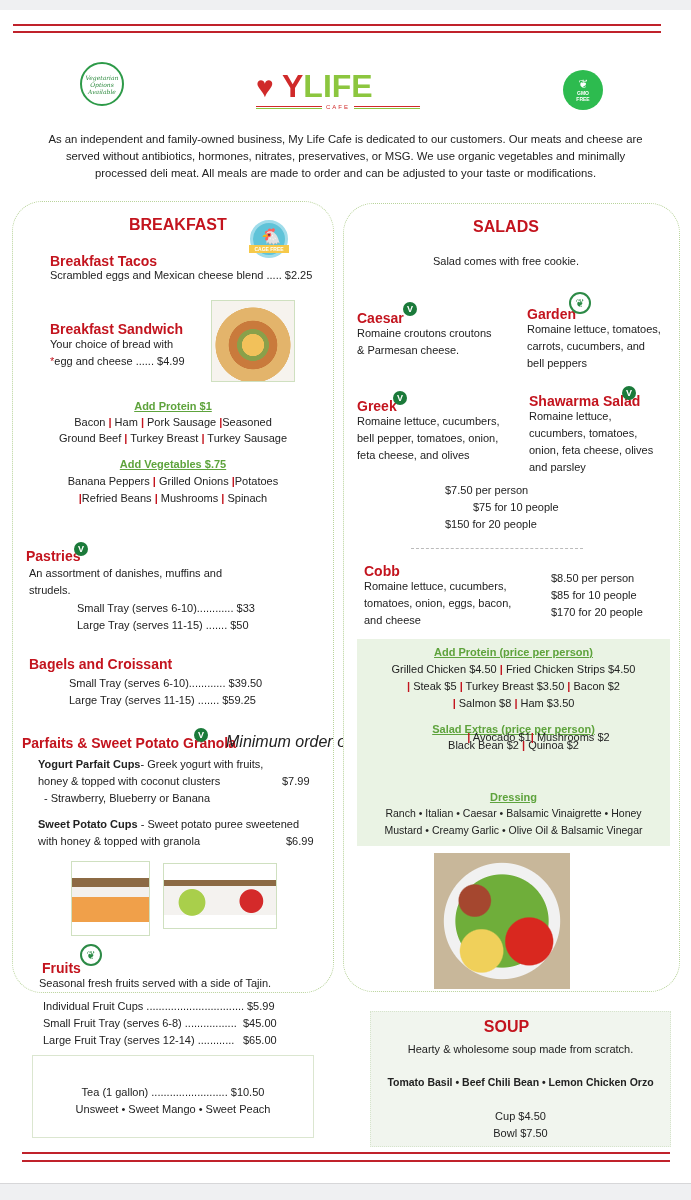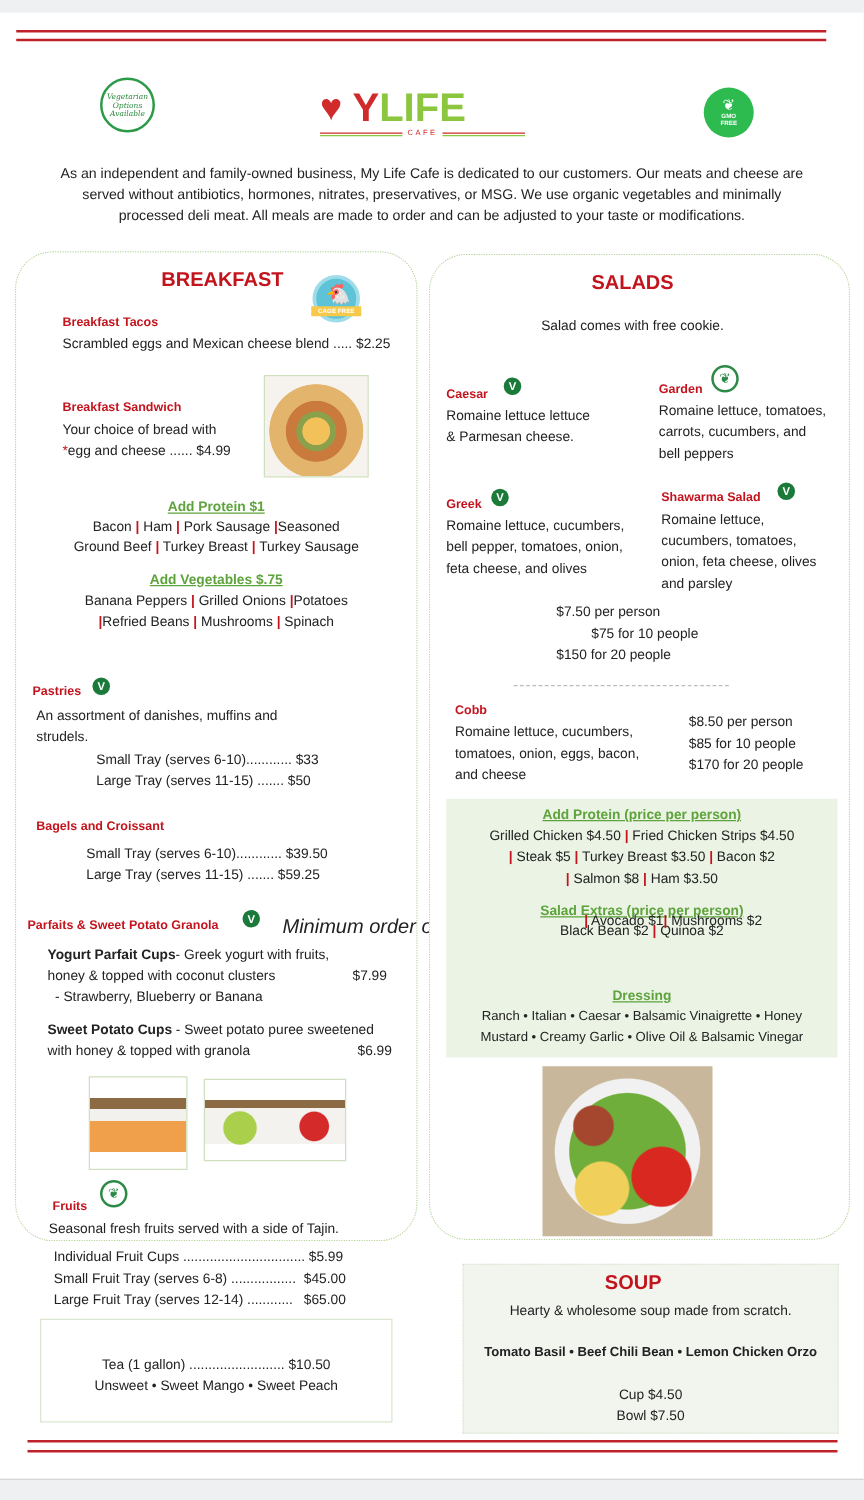--- a/index.html
+++ b/index.html
@@ -20,21 +20,21 @@
   .logo-y { color: #d02a2a; }
   .logo-life { color: #8cc63f; }
   .logo-heart { position: absolute; left: 0; top: 4px; font-size: 30px; color: #d02a2a; line-height: 30px; }
   .logo-cafe { position: absolute; left: 0; top: 36px; width: 164px; display: flex; align-items: center; gap: 4px; font-size: 6px; color: #d02a2a; letter-spacing: 2px; }
   .logo-cafe .ln { flex: 1; height: 3px; border-top: 1px solid #d02a2a; border-bottom: 1px solid #8cc63f; }
   .intro { position: absolute; left: 40px; top: 121px; width: 611px; text-align: center; font-size: 11.3px; line-height: 17px; color: #222; }
 
   
   .panel { position: absolute; border: 1px dotted #b9d49b; border-radius: 30px; background: #fff; }
   .section-title { position: absolute; font-weight: bold; color: #c3141e; font-size: 16px; }
-  .item-title { position: absolute; font-weight: bold; color: #c3141e; font-size: 10px; }
+  .item-title { position: absolute; font-weight: bold; color: #c3141e; font-size: 14px; }
   .txt { position: absolute; font-size: 11px; line-height: 17px; color: #222; }
   .center { text-align: center; }
   .green-head { font-weight: bold; color: #5ea33c; text-decoration: underline; font-size: 11px; }
   .bar { color: #c3141e; font-weight: bold; }
   .vicon { position: absolute; width: 14px; height: 14px; border-radius: 50%; background: #1b7a3a; color: #fff; font-size: 9px; font-weight: bold; text-align: center; line-height: 14px; }
   .leaficon { position: absolute; width: 22px; height: 22px; border-radius: 50%; border: 2px solid #2c8a46; color: #2c8a46; font-size: 11px; text-align: center; line-height: 18px; }
 
   .photo { position: absolute; border: 1px solid #cfe0c0; overflow: hidden; }
   .green-box { position: absolute; background: #eaf3e4; }
   .soup-box { position: absolute; background: #f1f5ee; border: 1px dotted #d6e4cc; }
@@ -148,21 +148,21 @@
   <div class="bev-box" style="left:32px;top:1045px;width:282px;height:83px;"></div>
   <div class="txt center" style="left:32px;top:1074px;width:282px;">Tea (1 gallon) ......................... $10.50</div>
   <div class="txt center" style="left:32px;top:1091px;width:282px;">Unsweet • Sweet Mango • Sweet Peach</div>
 
   <div class="panel" style="left:343px;top:193px;width:337px;height:789px;"></div>
   <div class="section-title center" style="left:343px;top:208px;width:326px;">SALADS</div>
   <div class="txt center" style="left:343px;top:243px;width:326px;">Salad comes with free cookie.</div>
 
   <div class="item-title" style="left:357px;top:300px;">Caesar</div>
   <div class="vicon" style="left:403px;top:292px;">V</div>
-  <div class="txt" style="left:357px;top:315px;">Romaine lettuce lettuce</div>
+  <div class="txt" style="left:357px;top:315px;">Romaine croutons croutons</div>
   <div class="txt" style="left:357px;top:332px;">&amp; Parmesan cheese.</div>
 
   <div class="item-title" style="left:527px;top:296px;">Garden</div>
   <div class="leaficon" style="left:569px;top:282px;">❦</div>
   <div class="txt" style="left:527px;top:311px;">Romaine lettuce, tomatoes,</div>
   <div class="txt" style="left:527px;top:328px;">carrots, cucumbers, and</div>
   <div class="txt" style="left:527px;top:345px;">bell peppers</div>
 
   <div class="item-title" style="left:357px;top:388px;">Greek</div>
   <div class="vicon" style="left:393px;top:381px;">V</div>

